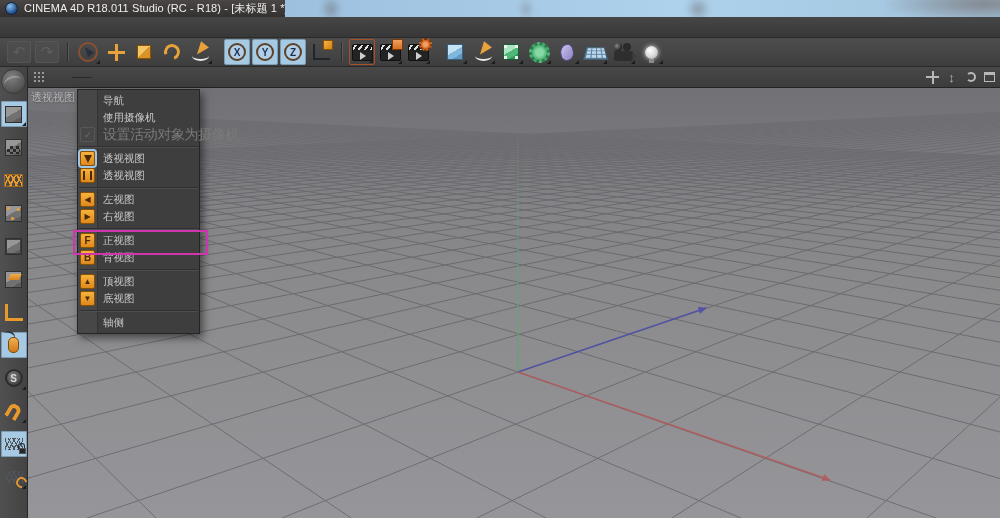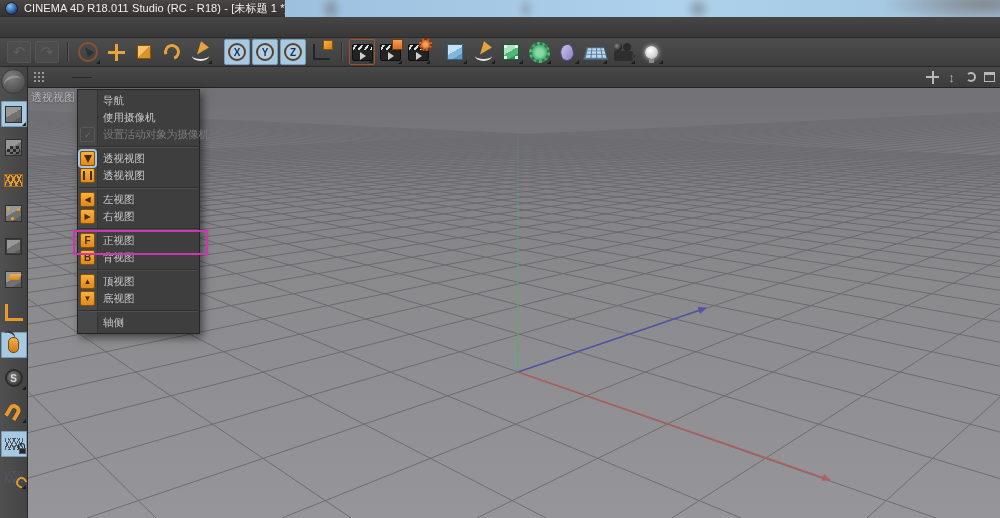--- a/index.html
+++ b/index.html
@@ -188,21 +188,21 @@
     text-shadow:0 1px 1px rgba(0,0,0,.25);}
   
   .menu-panel{position:absolute;left:77px;top:89px;width:123px;z-index:10;
     background:linear-gradient(90deg,#474747 19px,#3e3e3e 19px);
     border:1px solid #252525;box-shadow:3px 4px 8px rgba(0,0,0,.5);
     padding:2px 0;box-sizing:border-box;}
   .menu-panel::before{content:"";position:absolute;left:19px;top:0;bottom:0;width:1px;background:#333;}
   .mi{position:relative;height:17px;display:flex;align-items:center;padding-left:25px;
     font-size:10.5px;color:#c6c6c6;white-space:nowrap;box-sizing:border-box;}
   .mi.disabled{color:#7a7a7a;}
-  .mi.tight{font-size:11px;letter-spacing:-.4px;}
+  .mi.tight{font-size:14px;letter-spacing:-.4px;}
   .mi.sep-after{margin-bottom:7px;}
   .mi.sep-after::after{content:"";position:absolute;left:1px;right:1px;bottom:-4px;height:1px;
     background:#303030;box-shadow:0 1px 0 #4e4e4e;}
   .mi-icon{position:absolute;left:2px;top:1px;width:15px;height:15px;display:flex;
     align-items:center;justify-content:center;box-sizing:border-box;}
   .vtile{background:linear-gradient(#f7b23e,#df891e);border:1px solid #8a5200;border-radius:2px;
     color:#4a2a00;font-weight:700;font-size:9px;}
   .perspective-view-icon::before{content:"";width:0;height:0;border-left:4px solid transparent;
     border-right:4px solid transparent;border-top:8px solid #4a2a00;}
   .parallel-view-icon::before{content:"";width:5px;height:9px;

